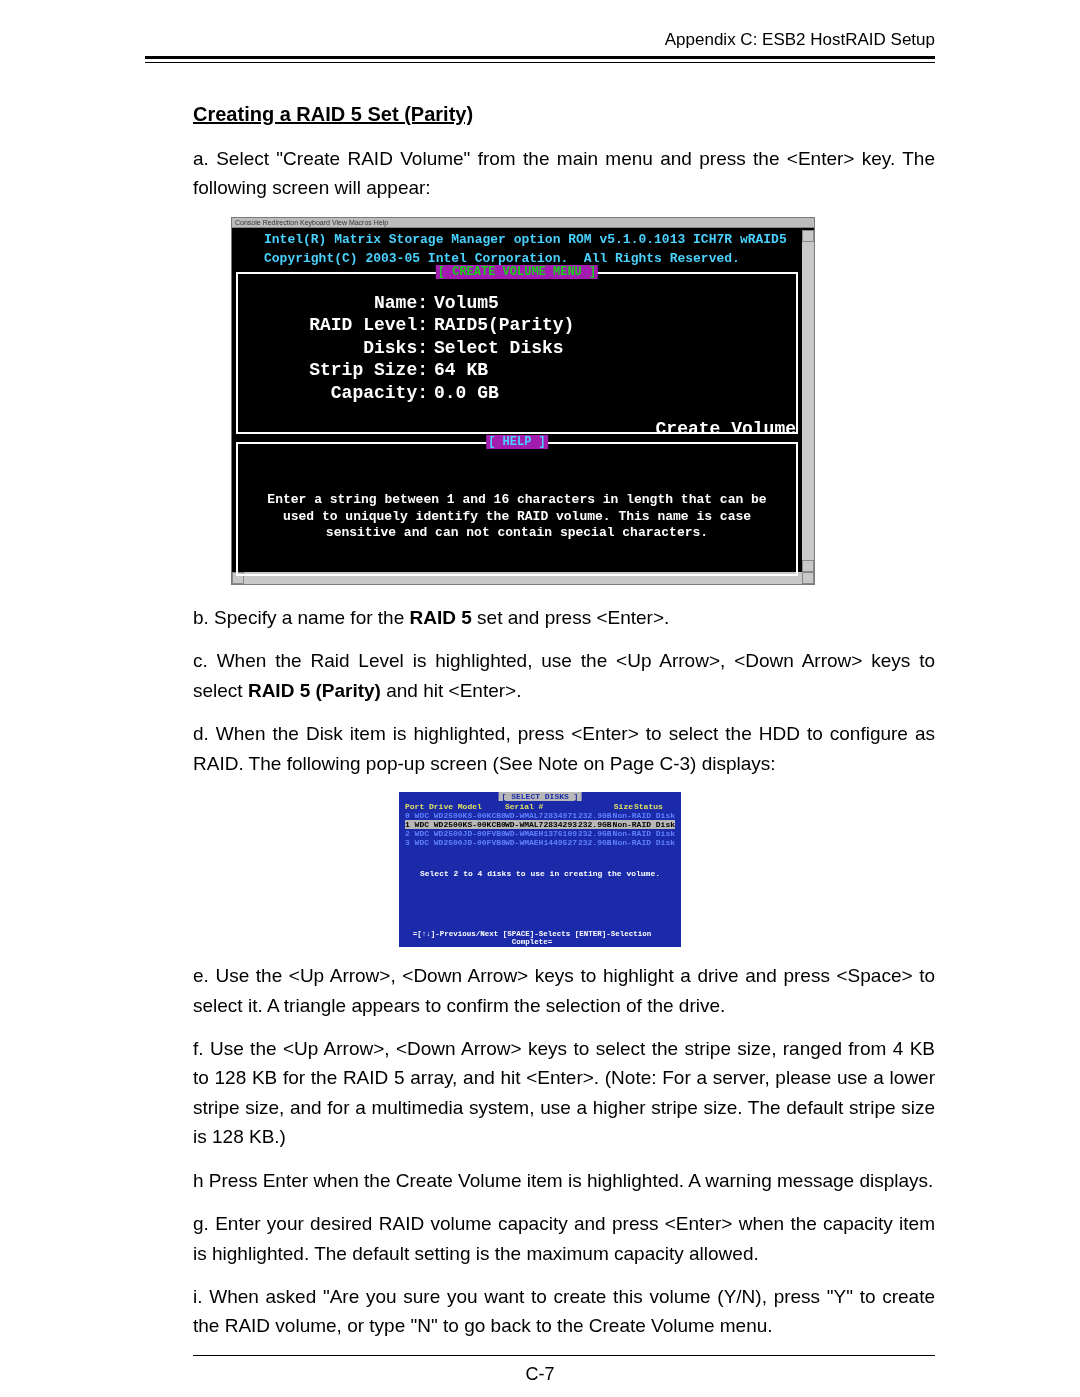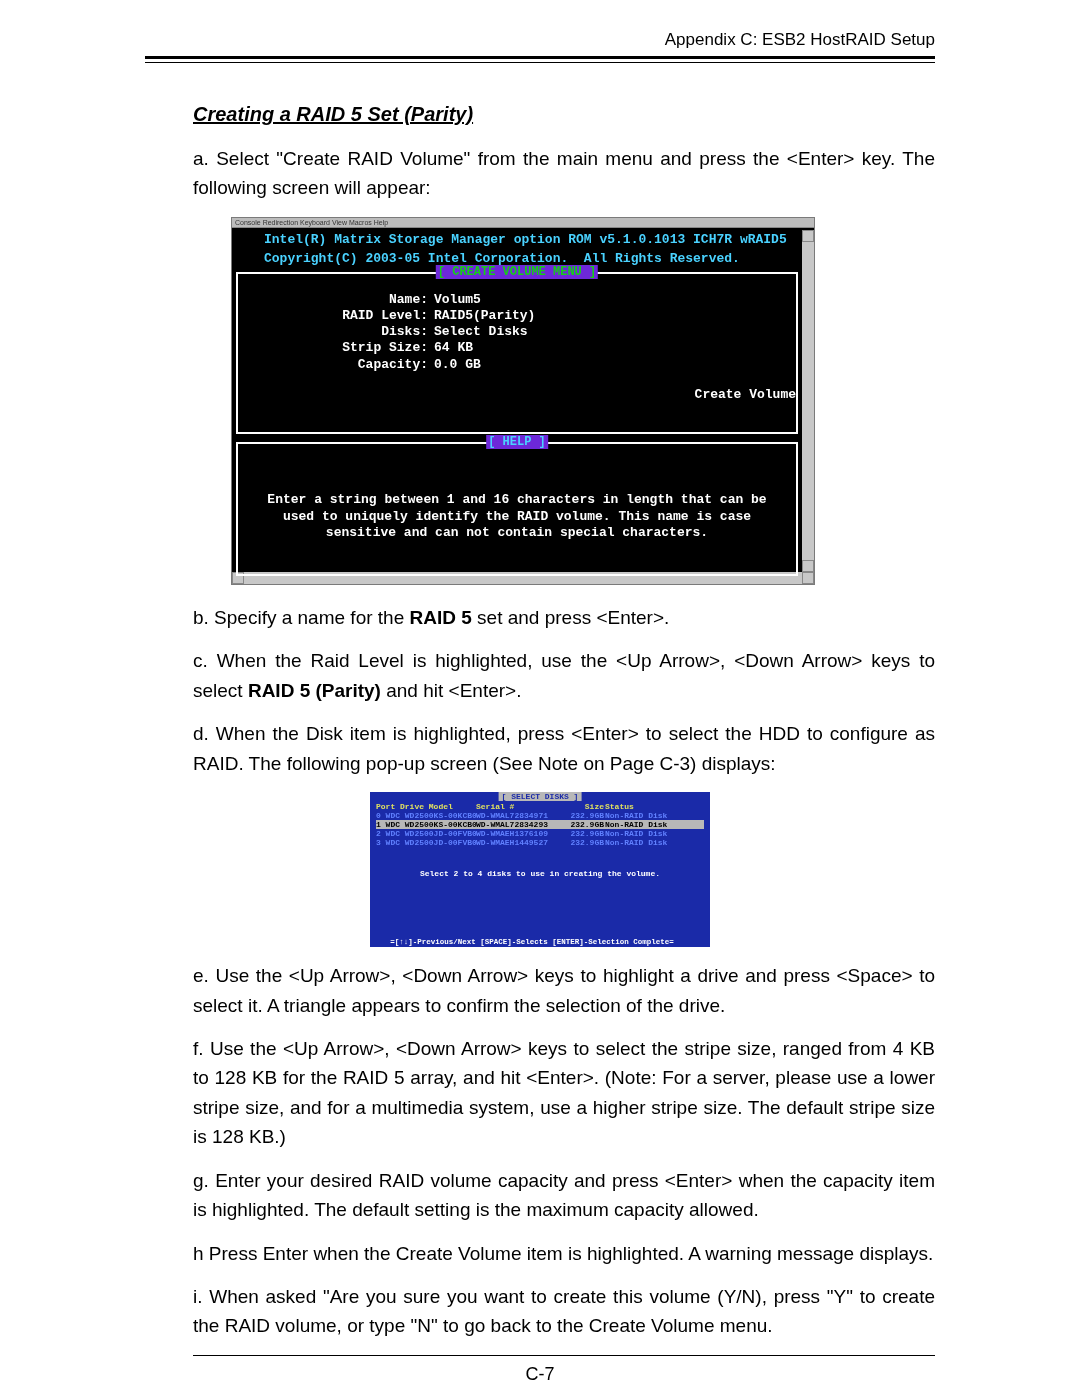--- a/index.html
+++ b/index.html
@@ -26,21 +26,20 @@
       border-top: 3px solid #000;
       border-bottom: 1px solid #000;
       height: 3px;
       margin-bottom: 40px;
     }
     .section-title {
       font-size: 20px;
       font-weight: bold;
       text-decoration: underline;
       margin: 0 0 18px 48px;
-      font-style: italic;
     }
     .body-text {
       font-size: 19px;
       line-height: 1.55;
       margin: 0 0 14px 48px;
       text-align: justify;
       text-justify: inter-word;
     }
     .body-text b { font-weight: bold; }
     .console {
@@ -78,35 +77,35 @@
     .box {
       border: 2px double #fff;
       margin: 0 2px;
       position: relative;
     }
     .box-title {
       position: absolute;
       top: -9px;
       left: 50%;
       transform: translateX(-50%);
-      background: #6d28d9;
+      background: #a21caf;
       color: #13d015;
       font-family: 'Courier New', monospace;
       font-size: 12px;
       font-weight: bold;
       padding: 0 2px;
       white-space: nowrap;
     }
     .box-title.help { color: #4ad2ff; }
     .box1 { height: 158px; margin-top: 4px; }
     .box2 { height: 130px; margin-top: 8px; }
     .form-area {
       font-family: 'Courier New', monospace;
       color: #fff;
-      font-size: 13px;
+      font-size: 18px;
       font-weight: bold;
       padding: 18px 0 0 0;
       line-height: 1.25;
     }
     .form-row { display: flex; }
     .form-label { width: 190px; text-align: right; padding-right: 6px; }
     .form-val { color: #fff; }
     .help-text {
       font-family: 'Courier New', monospace;
       color: #fff;
@@ -131,21 +130,21 @@
     .scrollbar-h {
       position: absolute; left:0; right:0; bottom:0; height:12px;
       background:#c8c8c8;
     }
     .sh-thumb-l, .sh-thumb-r {
       position:absolute; top:0; bottom:0; width:12px; background:#c8c8c8;
       border:1px solid #888; box-sizing:border-box;
     }
     .sh-thumb-l{left:0;} .sh-thumb-r{right:0;}
     .popup {
-      width: 340px;
+      width: 282px;
       height: 155px;
       margin: 2px auto 14px auto;
       background: #1a2aa8;
       box-sizing: border-box;
       position: relative;
       font-family: 'Courier New', monospace;
       font-size: 8px;
       font-weight: bold;
       color: #e0e060;
     }
@@ -278,19 +277,19 @@
             <span class="pc4"> Non-RAID Disk</span>
           </div>
         </div>
       <div class="popup-msg">Select 2 to 4 disks to use in creating the volume.</div>
     </div>
     <div class="popup-footer">=[↑↓]-Previous/Next  [SPACE]-Selects  [ENTER]-Selection Complete=</div>
   </div>
 
   <p class="body-text">e. Use  the &lt;Up Arrow&gt;, &lt;Down Arrow&gt; keys to highlight a drive and press &lt;Space&gt; to select it. A triangle appears to confirm the selection of the drive.</p>
   <p class="body-text">f. Use  the &lt;Up Arrow&gt;, &lt;Down Arrow&gt; keys to select the stripe size, ranged from 4 KB to 128 KB for the RAID 5 array, and hit &lt;Enter&gt;. (Note: For a server, please use a lower stripe size, and for a multimedia system, use a higher stripe size. The default stripe size is 128 KB.)</p>
+  <p class="body-text">h  Press Enter when the Create Volume item is highlighted. A warning message displays.</p>
   <p class="body-text">g. Enter your desired RAID volume capacity and press &lt;Enter&gt; when the capacity item is highlighted. The default setting is the maximum capacity allowed.</p>
-  <p class="body-text">h  Press Enter when the Create Volume item is highlighted. A warning message displays.</p>
   <p class="body-text">i. When asked "Are you sure you want to create this volume (Y/N), press "Y" to create the RAID volume, or type "N" to go back to the Create Volume menu.</p>
 
   <div class="footer-rule"></div>
   <div class="page-num">C-7</div>
 </div>
 
 </body></html>

